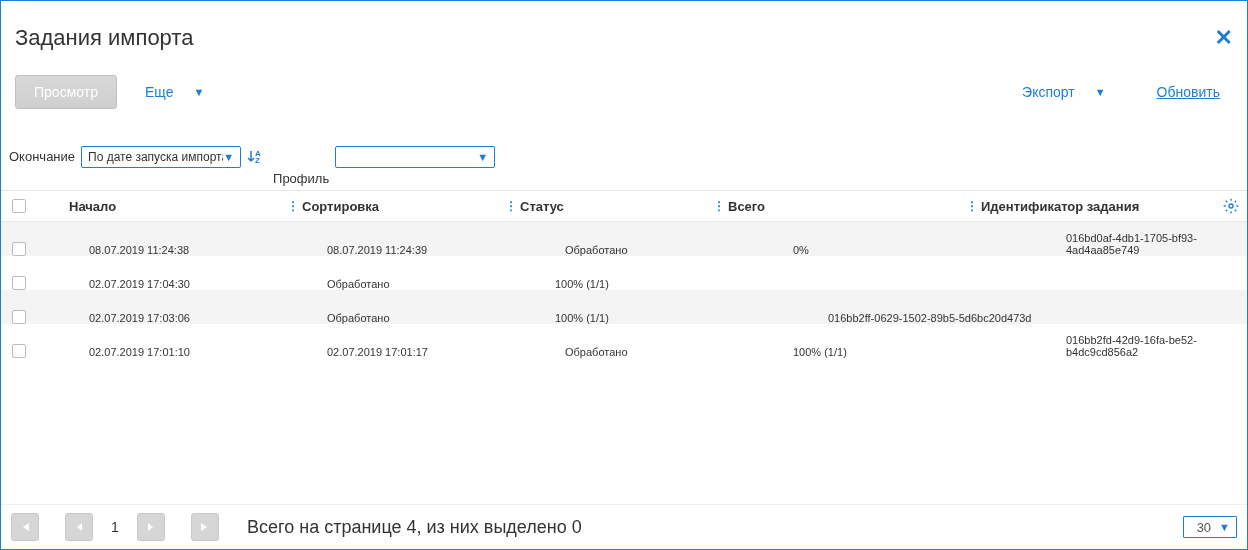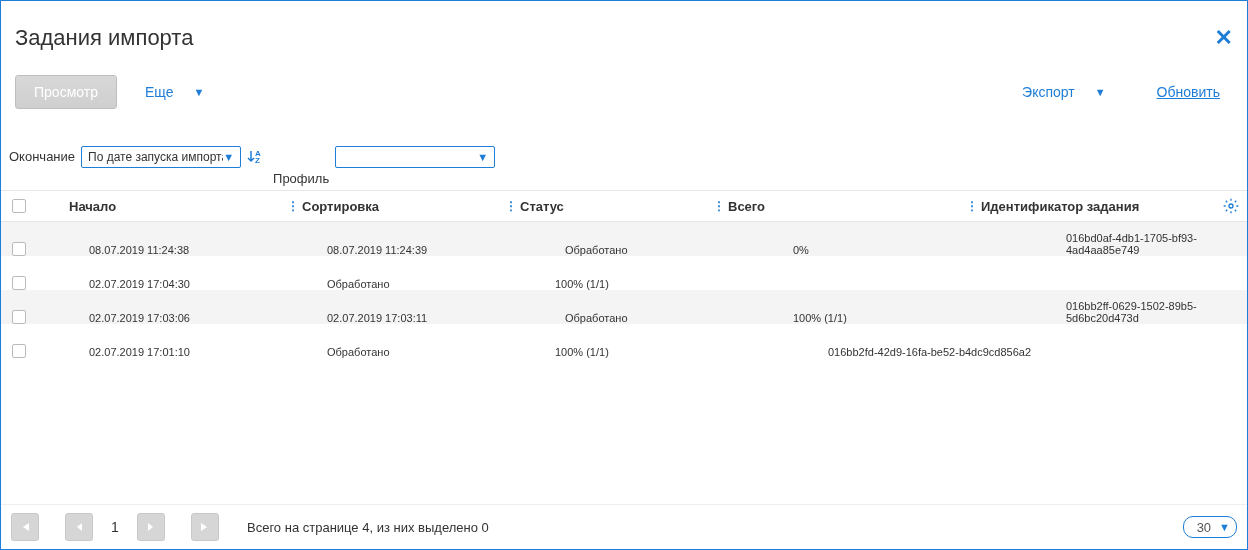--- a/index.html
+++ b/index.html
@@ -30,22 +30,22 @@
   .col-id { flex: 1; }
   .col-handle { color: #1e7dd6; margin-right: 4px; font-size: 12px; letter-spacing: -1px; cursor: col-resize; }
   .gear { position: absolute; right: 8px; color: #1e7dd6; cursor: pointer; }
   .row { display: flex; align-items: flex-end; height: 34px; font-size: 11px; gap: 48px; }
   .row.stripe { background: #f4f4f4; }
   .checkbox { width: 14px; height: 14px; border: 1px solid #bbb; border-radius: 2px; background: #fff; }
   .pager { display: flex; align-items: center; padding: 8px 10px; border-top: 1px solid #eee; gap: 8px; }
   .pgbtn { width: 28px; height: 28px; background: #d6d6d6; border: 1px solid #c8c8c8; border-radius: 3px; display: inline-flex; align-items: center; justify-content: center; color: #fff; cursor: pointer; font-size: 12px; }
   .pgbtn.gap { margin-left: 18px; }
   .page-n { width: 28px; text-align: center; font-size: 14px; color: #333; }
-  .pg-status { margin-left: 20px; font-size: 13px; color: #333; }
-  .pagesize { margin-left: auto; border: 1px solid #1e7dd6; border-radius: 10px; width: 54px; height: 22px; display: flex; align-items: center; justify-content: flex-end; padding: 0 6px; gap: 8px; color: #555; cursor: pointer; }
+  .pg-status { margin-left: 20px; font-size: 18px; color: #333; }
+  .pagesize { margin-left: auto; border: 1px solid #1e7dd6; border-radius: 1px; width: 54px; height: 22px; display: flex; align-items: center; justify-content: flex-end; padding: 0 6px; gap: 8px; color: #555; cursor: pointer; }
   svg { display: block; }
 </style>
 </head>
 <body>
 
 <div class="window">
 
   <div class="titlebar">
     <div class="title">Задания импорта</div>
     <div class="close-x">✕</div>
@@ -134,30 +134,30 @@
           </div>
           <div class="col col-end">02.07.2019 17:04:30</div>
           <div class="col col-status">Обработано</div>
           <div class="col col-total">100% (1/1)</div>
         </div>
         <div class="row stripe">
           <div class="col-check">
             <div class="checkbox"></div>
           </div>
           <div class="col col-start">02.07.2019 17:03:06</div>
-          <div class="col col-end">02.07.2019 17:03:11</div>
           <div class="col col-status">Обработано</div>
           <div class="col col-total">100% (1/1)</div>
           <div class="col col-id">016bb2ff-0629-1502-89b5-5d6bc20d473d</div>
         </div>
         <div class="row">
           <div class="col-check">
             <div class="checkbox"></div>
           </div>
           <div class="col col-start">02.07.2019 17:01:10</div>
+          <div class="col col-end">02.07.2019 17:01:17</div>
           <div class="col col-status">Обработано</div>
           <div class="col col-total">100% (1/1)</div>
           <div class="col col-id">016bb2fd-42d9-16fa-be52-b4dc9cd856a2</div>
         </div>
       </div>
   </div>
 
   <div class="pager">
     <span class="pgbtn">
       <svg width="12" height="12" viewBox="0 0 12 12">

